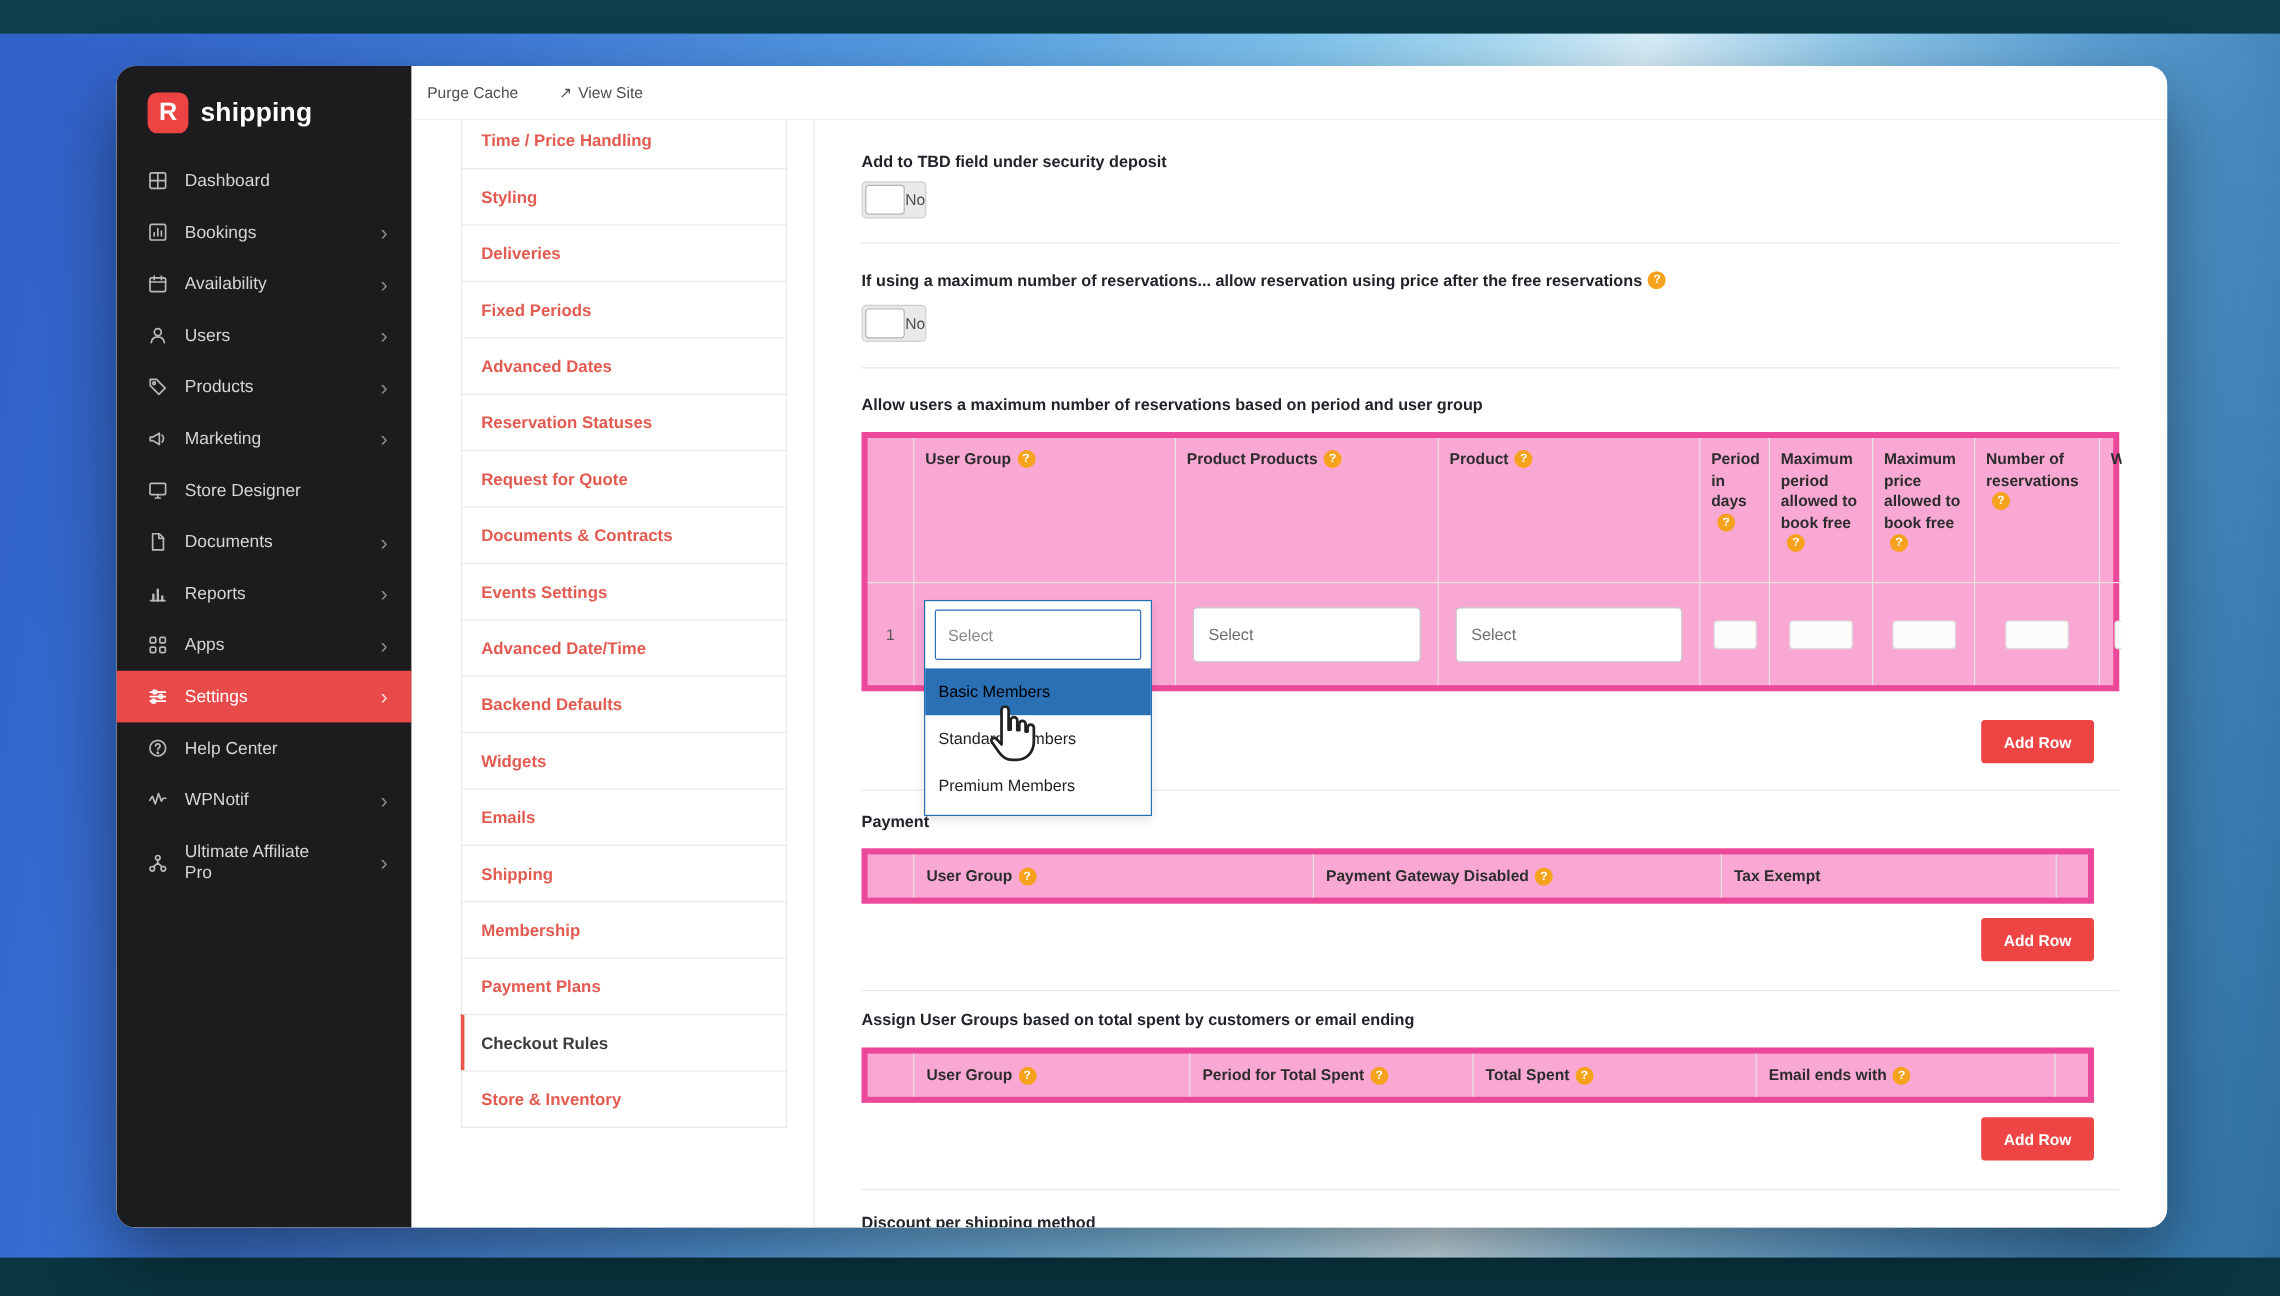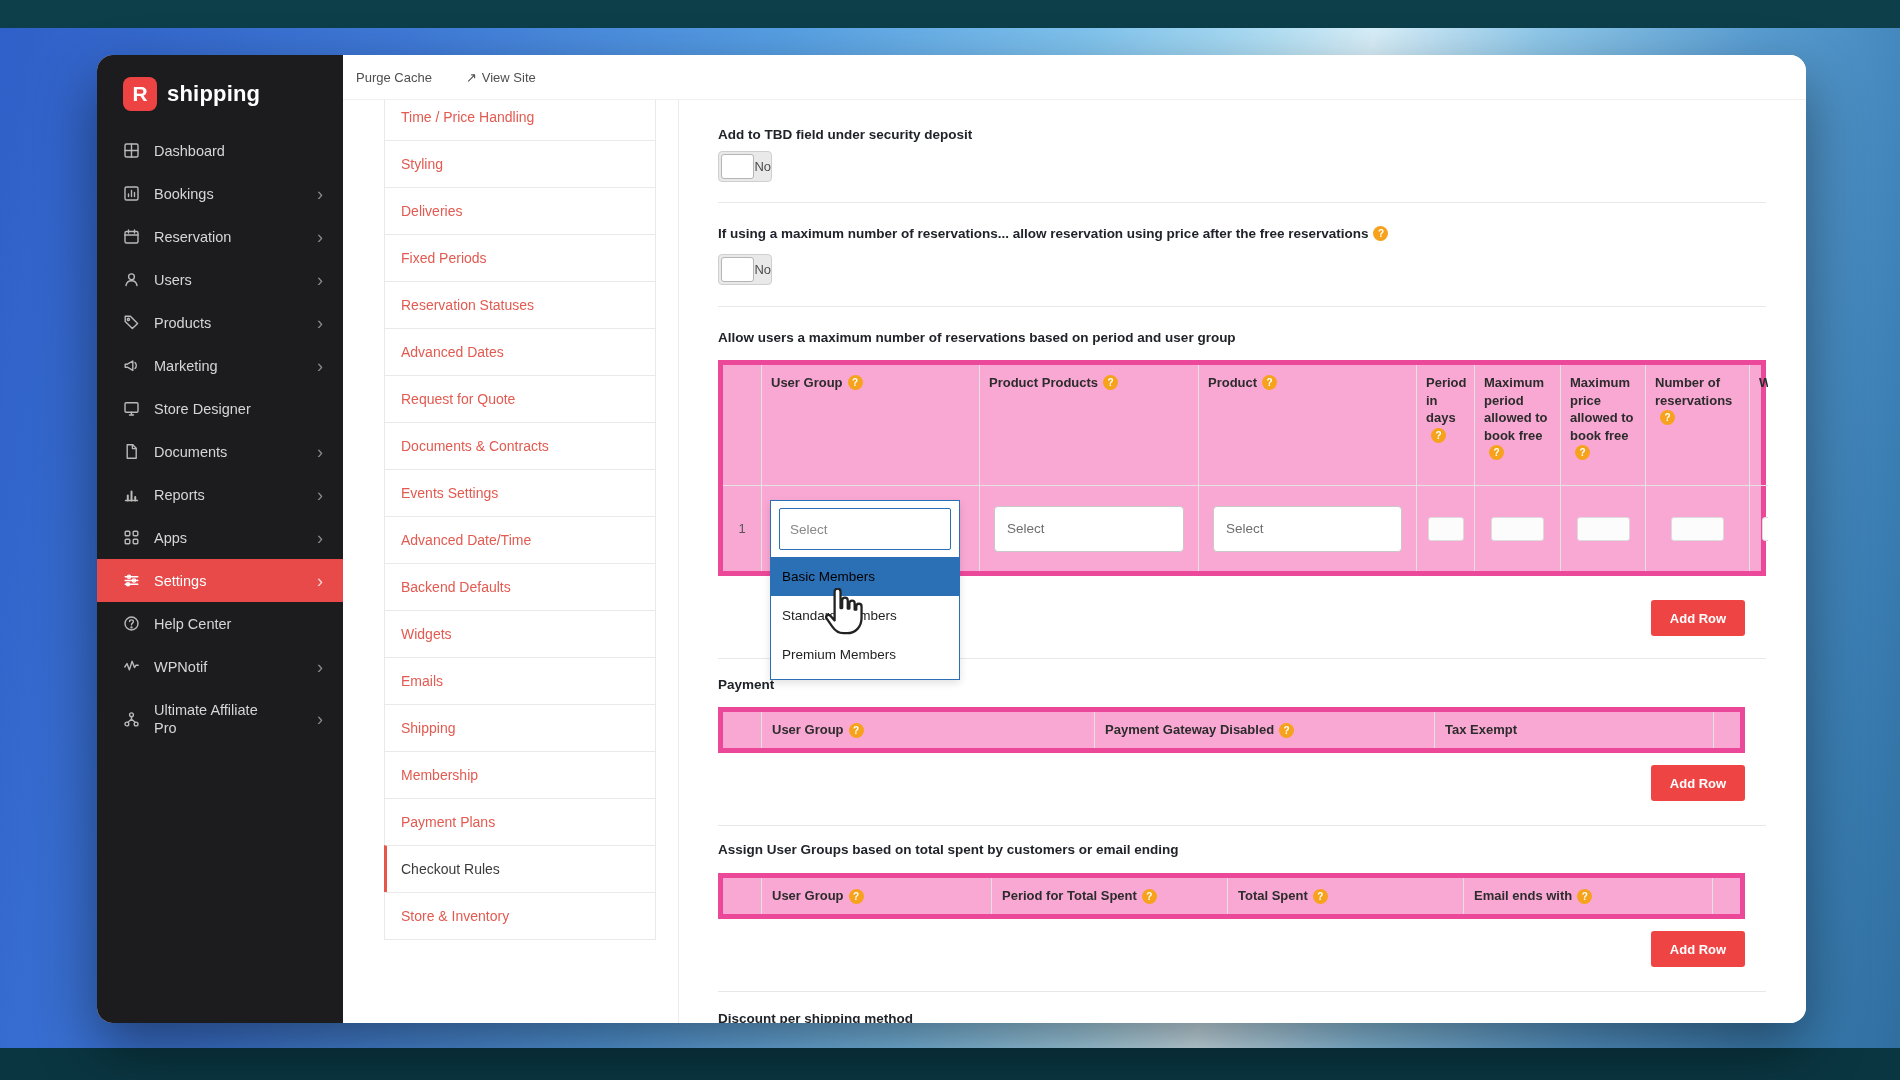--- a/index.html
+++ b/index.html
@@ -37,21 +37,21 @@
   .nav-item.tall .nav-label { width: 118px; line-height: 1.25; }
 
   
   .right { flex: 1; display: flex; flex-direction: column; min-width: 0; background: #fff; }
   .topbar { height: 45px; flex-shrink: 0; display: flex; align-items: center; padding-left: 13px; gap: 34px; border-bottom: 1px solid #f1f1f1; }
   .toplink { font-size: 13px; color: #4f4f4f; display: flex; align-items: center; gap: 5px; cursor: pointer; }
   .bodyrow { flex: 1; display: flex; min-height: 0; }
 
   
   .subcol { width: 336px; flex-shrink: 0; border-right: 1px solid #ececec; overflow: hidden; }
-  .smenu { margin: -7px 0 0 41px; width: 272px; }
+  .smenu { margin: -7px 0 0 41px; width: 272px; font-weight: bold; }
   .smenu-item { border: 1px solid #e9e9e9; margin-top: -1px; padding: 15px 16px; font-size: 14px; color: #e25a50; background: #fff; cursor: pointer; }
   .smenu-item.active { color: #3c3c3c; border-left: 3px solid #e8564a; padding-left: 14px; }
 
   
   .content { flex: 1; position: relative; overflow: hidden; padding: 0 40px 0 39px; }
   h3.sec { font-size: 13.5px; font-weight: 700; color: #20242a; line-height: 17px; }
   .help { display: inline-block; width: 15px; height: 15px; border-radius: 50%; background: #f6a21c; color: #fff; font-size: 10px; font-weight: 700; text-align: center; line-height: 15px; margin-left: 5px; vertical-align: text-bottom; cursor: pointer; }
   .divider { height: 1px; background: #e8e8e8; }
 
   .toggle { width: 54px; height: 31px; border: 1px solid #cfcfcf; border-radius: 4px; background: #e9e9e9; display: flex; align-items: center; cursor: pointer; }
@@ -120,21 +120,21 @@
           <path d="M5.5 11.5V9M8.5 11.5V5.5M11.5 11.5V7.5"></path>
         </svg>
       <span class="nav-label">Bookings</span>
       <span class="chev">›</span>
     </div>
     <div class="nav-item">
       <svg viewBox="0 0 17 17" fill="none" stroke="currentColor" stroke-width="1.4" stroke-linecap="round" stroke-linejoin="round">
           <rect x="2" y="3.5" width="13" height="11.5" rx="1.5"></rect>
           <path d="M2 7h13M5.5 2v3M11.5 2v3"></path>
         </svg>
-      <span class="nav-label">Reservation</span>
+      <span class="nav-label">Availability</span>
       <span class="chev">›</span>
     </div>
     <div class="nav-item">
       <svg viewBox="0 0 17 17" fill="none" stroke="currentColor" stroke-width="1.4" stroke-linecap="round" stroke-linejoin="round">
           <circle cx="8.5" cy="5.8" r="2.9"></circle>
           <path d="M3 14.5c.6-3.1 2.6-4.7 5.5-4.7s4.9 1.6 5.5 4.7"></path>
         </svg>
       <span class="nav-label">Users</span>
       <span class="chev">›</span>
     </div>
@@ -236,22 +236,22 @@
     </div>
 
     <div class="bodyrow">
 
       <div class="subcol">
         <div class="smenu">
           <div class="smenu-item"><span>Time / Price Handling</span></div>
           <div class="smenu-item"><span>Styling</span></div>
           <div class="smenu-item"><span>Deliveries</span></div>
           <div class="smenu-item"><span>Fixed Periods</span></div>
+          <div class="smenu-item"><span>Advanced Dates</span></div>
           <div class="smenu-item"><span>Reservation Statuses</span></div>
-          <div class="smenu-item"><span>Advanced Dates</span></div>
           <div class="smenu-item"><span>Request for Quote</span></div>
           <div class="smenu-item"><span>Documents &amp; Contracts</span></div>
           <div class="smenu-item"><span>Events Settings</span></div>
           <div class="smenu-item"><span>Advanced Date/Time</span></div>
           <div class="smenu-item"><span>Backend Defaults</span></div>
           <div class="smenu-item"><span>Widgets</span></div>
           <div class="smenu-item"><span>Emails</span></div>
           <div class="smenu-item"><span>Shipping</span></div>
           <div class="smenu-item"><span>Membership</span></div>
           <div class="smenu-item"><span>Payment Plans</span></div>

